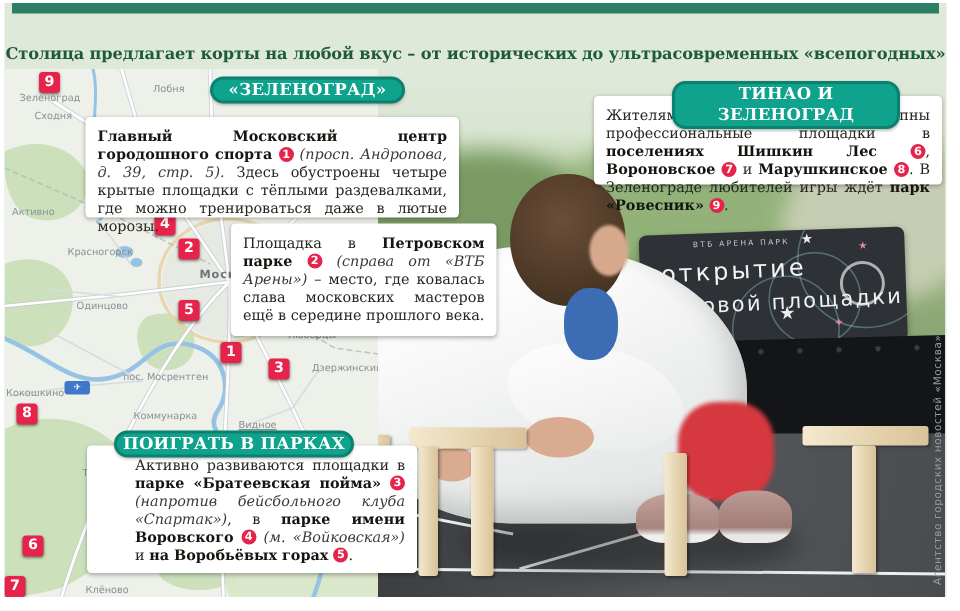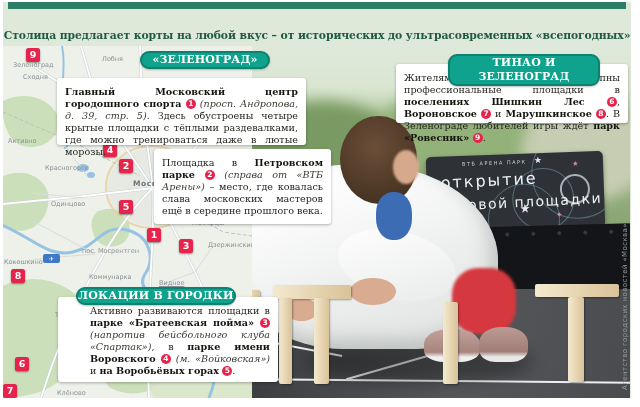--- a/index.html
+++ b/index.html
@@ -232,19 +232,19 @@
   </div>
   <div class="ribbon" style="left:140px;top:51px;width:126px;">«ЗЕЛЕНОГРАД»</div>
 
   <div class="wbox" style="left:154px;top:149px;width:161px;height:62px;">
     <div><span class="sg-n">Площадка в </span><span class="sg-b">Петровском парке </span><span class="sg-num">2</span><span class="sg-n"> </span><span class="sg-i">(справа от «ВТБ Арены»)</span><span class="sg-n"> – место, где ковалась слава московских мастеров ещё в середине прошлого века.</span></div>
   </div>
 
   <div class="wbox" style="left:58px;top:297px;width:180px;height:72px;padding-left:32px;">
     <div><span class="sg-n">Активно развиваются площадки в </span><span class="sg-b">парке «Братеевская пойма» </span><span class="sg-num">3</span><span class="sg-n"> </span><span class="sg-i">(напротив бейсбольного клуба «Спартак»)</span><span class="sg-n">, в </span><span class="sg-b">парке имени Воровского </span><span class="sg-num">4</span><span class="sg-n"> </span><span class="sg-i">(м. «Войковская»)</span><span class="sg-n"> и </span><span class="sg-b">на Воробьёвых горах </span><span class="sg-num">5</span><span class="sg-n">.</span></div>
   </div>
-  <div class="ribbon" style="left:76px;top:287px;width:156px;">ЛОКАЦИИ В ГОРОДКИ</div>
+  <div class="ribbon" style="left:76px;top:287px;width:156px;">ПОИГРАТЬ В ПАРКАХ</div>
 
   <div class="wbox" style="left:396px;top:64px;width:216px;height:46px;">
     <div><span class="sg-n">Жителям Новой Москвы доступны профессиональные площадки в </span><span class="sg-b">поселениях Шишкин Лес </span><span class="sg-num">6</span><span class="sg-n">, </span><span class="sg-b">Вороновское </span><span class="sg-num">7</span><span class="sg-n"> и </span><span class="sg-b">Марушкинское </span><span class="sg-num">8</span><span class="sg-n">. В Зеленограде любителей игры ждёт </span><span class="sg-b">парк «Ровесник» </span><span class="sg-num">9</span><span class="sg-n">.</span></div>
   </div>
   <div class="ribbon" style="left:448px;top:54px;width:148px;">ТИНАО И ЗЕЛЕНОГРАД</div>
 </div>
 
 </body></html>

